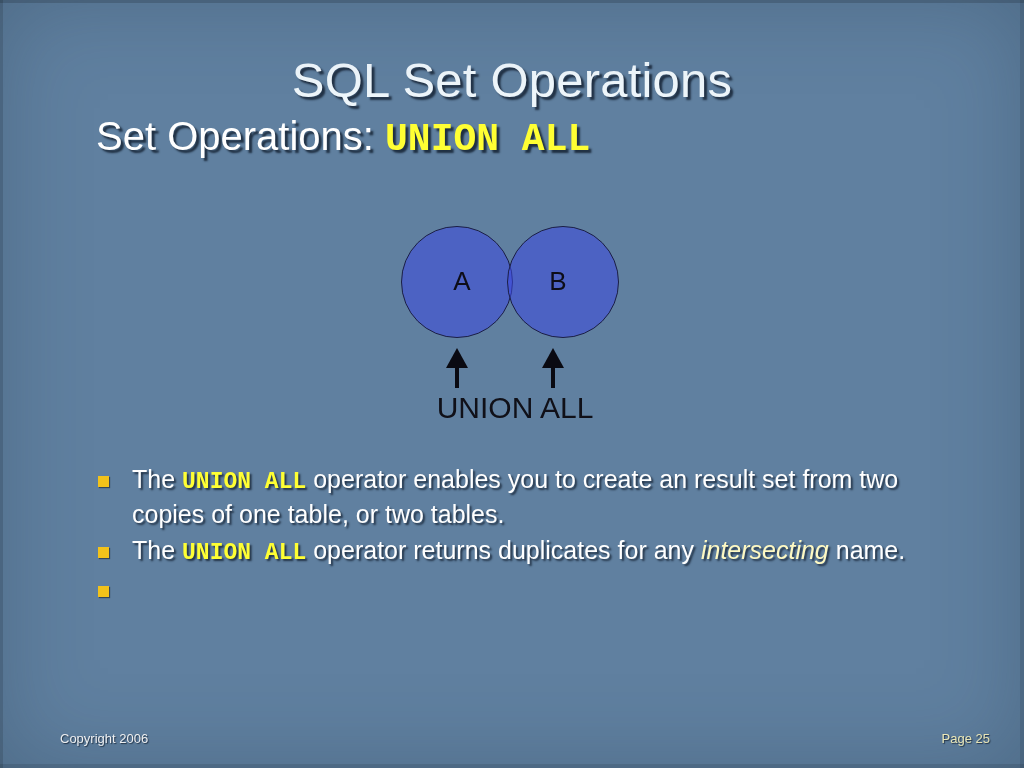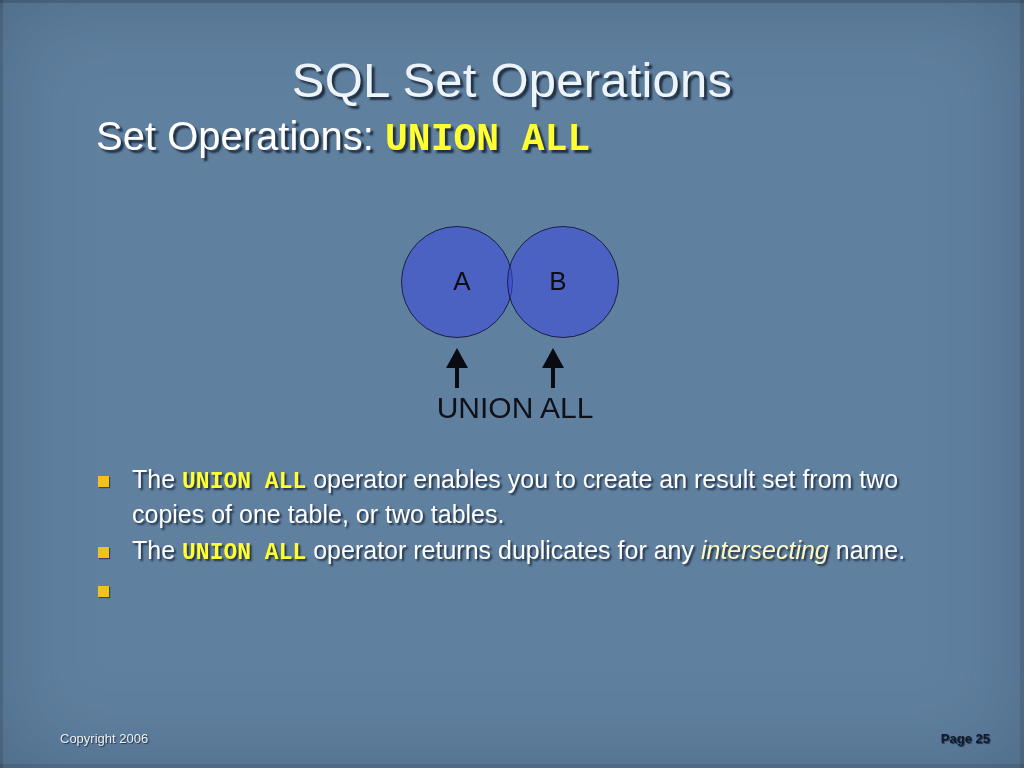--- a/index.html
+++ b/index.html
@@ -190,23 +190,22 @@
     top: 731px;
     font-size: 13px;
     color: #ffffff;
     text-shadow: 1px 1px 1px rgba(10,20,35,0.7);
   }
   #footer-page {
     position: absolute;
     right: 34px;
     top: 731px;
     font-size: 13px;
-    color: #0f172a;
+    color: #fef9c3;
     text-shadow: 1px 1px 1px rgba(10,20,35,0.7);
-    font-weight: bold;
   }
 </style>
 </head>
 <body>
 
 <div id="slide">
 
   <div id="title-block">
     <div id="main-title">SQL Set Operations</div>
     <div id="subtitle-row">

